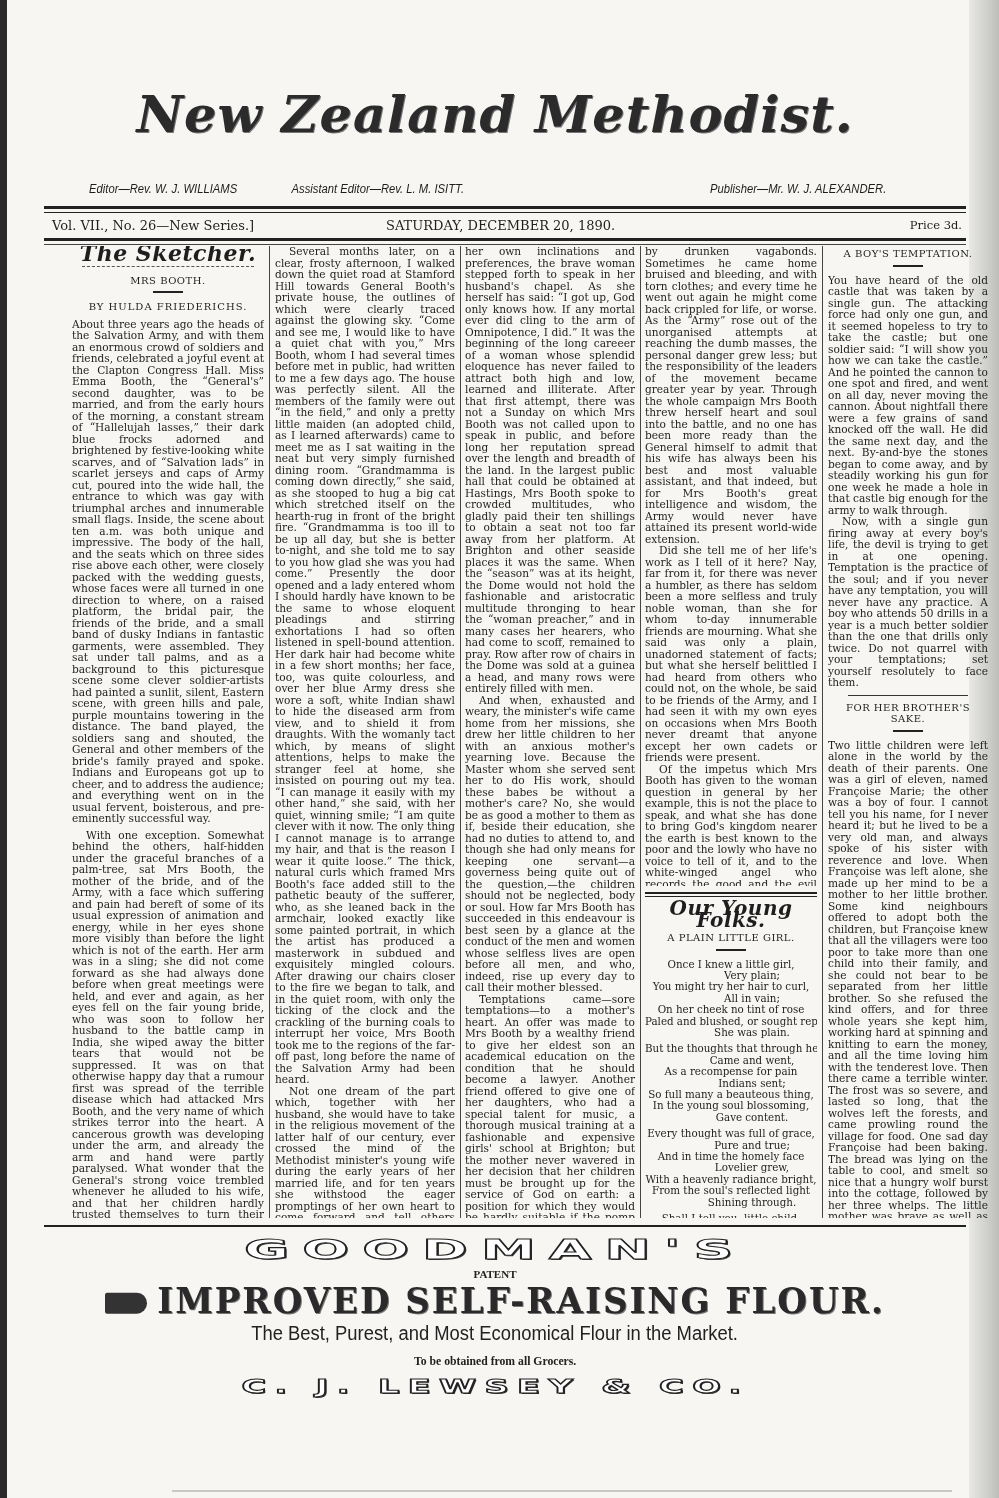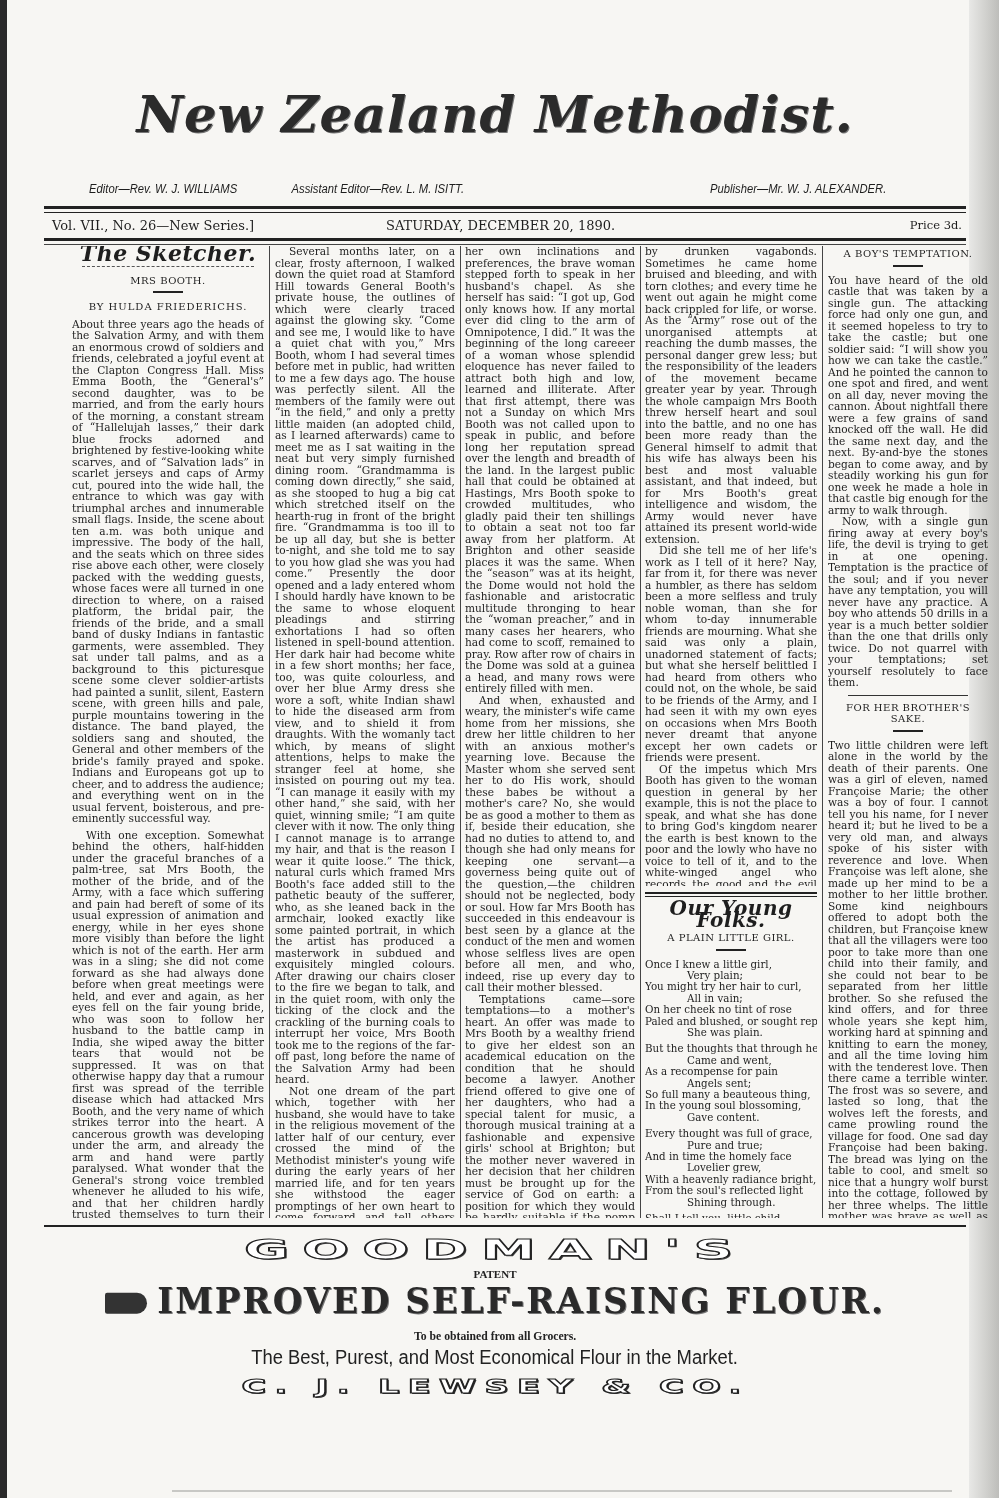--- a/index.html
+++ b/index.html
@@ -33,21 +33,21 @@
   .columns { position: absolute; left: 6px; top: 246px; width: 922px; height: 972px; margin-left: 40px; }
   .col { position: absolute; top: 0; height: 972px; overflow: hidden; font-size: 10.6px; line-height: 11.5px; text-align: justify; }
   .col p { margin: 0; text-indent: 14px; }
   .col p.noind { text-indent: 0; }
   .vrule { position: absolute; top: 0; width: 1px; height: 972px; background: #444; }
   .section-title { font-family: "DejaVu Serif", serif; font-weight: bold; font-style: italic; font-size: 22px; text-align: center; margin: 2px 0 6px; letter-spacing: 0.5px; }
   .hr-dots { border-top: 1px dashed #555; margin: 3px 10px 8px; }
   .art-title { font-size: 10px; text-align: center; letter-spacing: 0.5px; margin: 6px 0 5px; }
   .short-rule { width: 30px; border-top: 2px solid #222; margin: 3px auto 8px; }
   .byline { font-size: 10px; text-align: center; letter-spacing: 1px; margin: 0 0 6px; }
-  .poem { font-size: 10.3px; line-height: 11.4px; text-align: left; }
+  .poem { font-size: 10.3px; line-height: 11.4px; text-align: center; }
   .poem .ln { white-space: nowrap; }
   .poem .in { padding-left: 42px; }
   .poem .stanza { margin-bottom: 5px; }
   .col-rule { border-top: 1px solid #333; margin: 6px 20px 6px; }
   .double-rule { border-top: 2px solid #222; border-bottom: 1px solid #222; height: 2px; margin: 6px 0; }
 
   .ad-rule { position: absolute; left: 22px; top: 1225px; width: 922px; border-top: 2px solid #222; }
   .ad { position: absolute; left: 0; top: 1232px; width: 946px; text-align: center; color: #222; }
   .ad .try { font-family: "DejaVu Serif", serif; font-weight: bold; font-size: 15px; letter-spacing: 4px; height: 20px; }
   .ad .hand { display: inline-block; width: 22px; height: 9px; background: #333; border-radius: 2px 8px 8px 2px; vertical-align: middle; margin: 0 8px; }
@@ -130,21 +130,21 @@
             <div class="ln">You might try her hair to curl,</div>
             <div class="ln in">All in vain;</div>
             <div class="ln">On her cheek no tint of rose</div>
             <div class="ln">Paled and blushed, or sought repose!</div>
             <div class="ln in">She was plain.</div>
           </div>
           <div class="stanza">
             <div class="ln">But the thoughts that through her brain</div>
             <div class="ln in">Came and went,</div>
             <div class="ln">As a recompense for pain</div>
-            <div class="ln in">Angels sent;</div>
+            <div class="ln in">Indians sent;</div>
             <div class="ln">So full many a beauteous thing,</div>
             <div class="ln">In the young soul blossoming,</div>
             <div class="ln in">Gave content.</div>
           </div>
           <div class="stanza">
             <div class="ln">Every thought was full of grace,</div>
             <div class="ln in">Pure and true;</div>
             <div class="ln">And in time the homely face</div>
             <div class="ln in">Lovelier grew,</div>
             <div class="ln">With a heavenly radiance bright,</div>
@@ -170,19 +170,19 @@
 
     </div>
   </div>
 
   <div class="ad-rule"></div>
 
   <div class="ad">
     <div><span class="goodman">GOODMAN'S</span></div>
     <div class="patent">PATENT</div>
     <div class="improved"><span class="handbig"></span><span>IMPROVED SELF-RAISING FLOUR.</span></div>
+    <div><span class="best">The Best, Purest, and Most Economical Flour in the Market.</span></div>
     <div><span class="obtained">To be obtained from all Grocers.</span></div>
-    <div><span class="best">The Best, Purest, and Most Economical Flour in the Market.</span></div>
     <div><span class="lewsey">C. J. LEWSEY &amp; CO.</span></div>
   </div>
 
   <div class="fold"></div>
 </div>
 
 </body></html>

